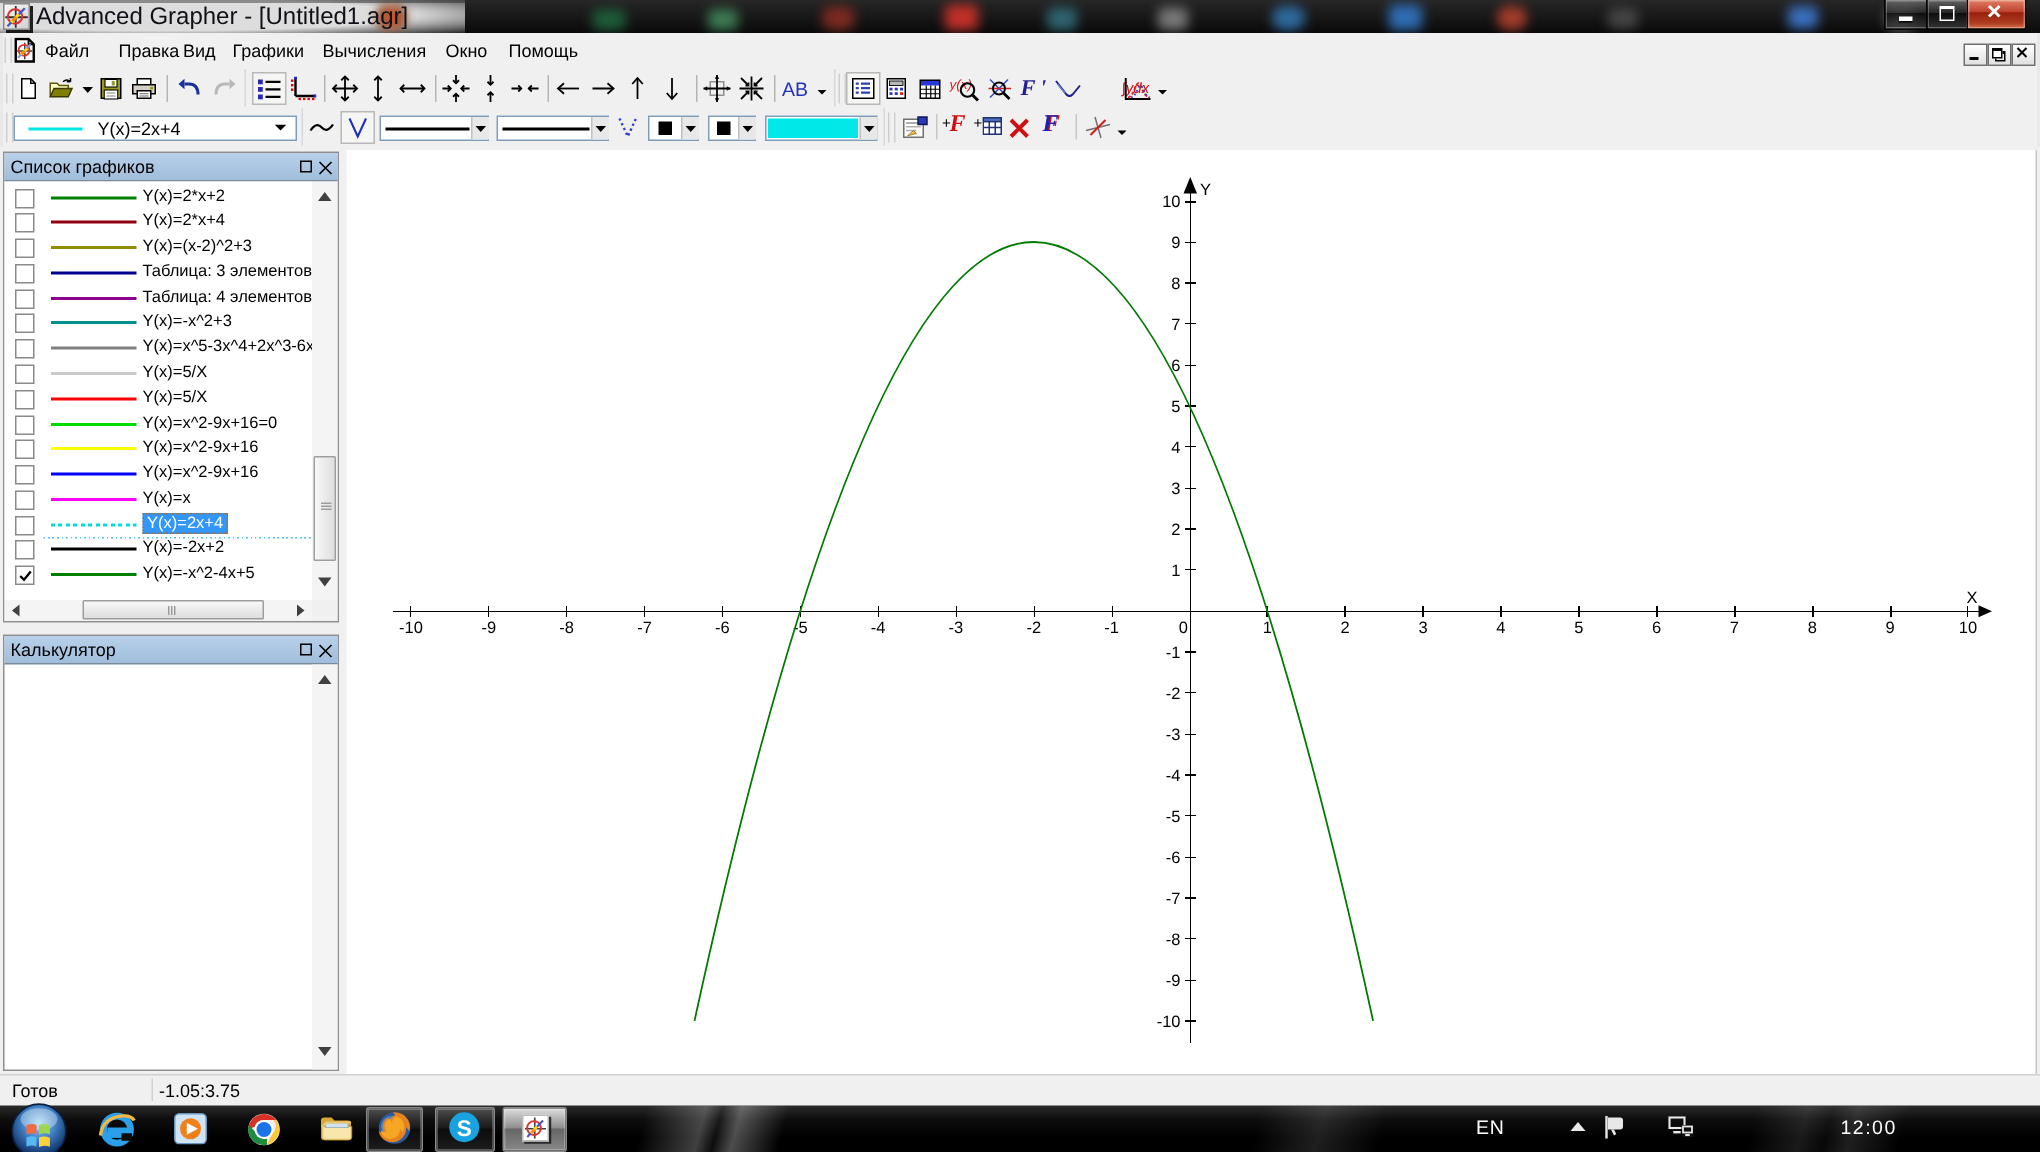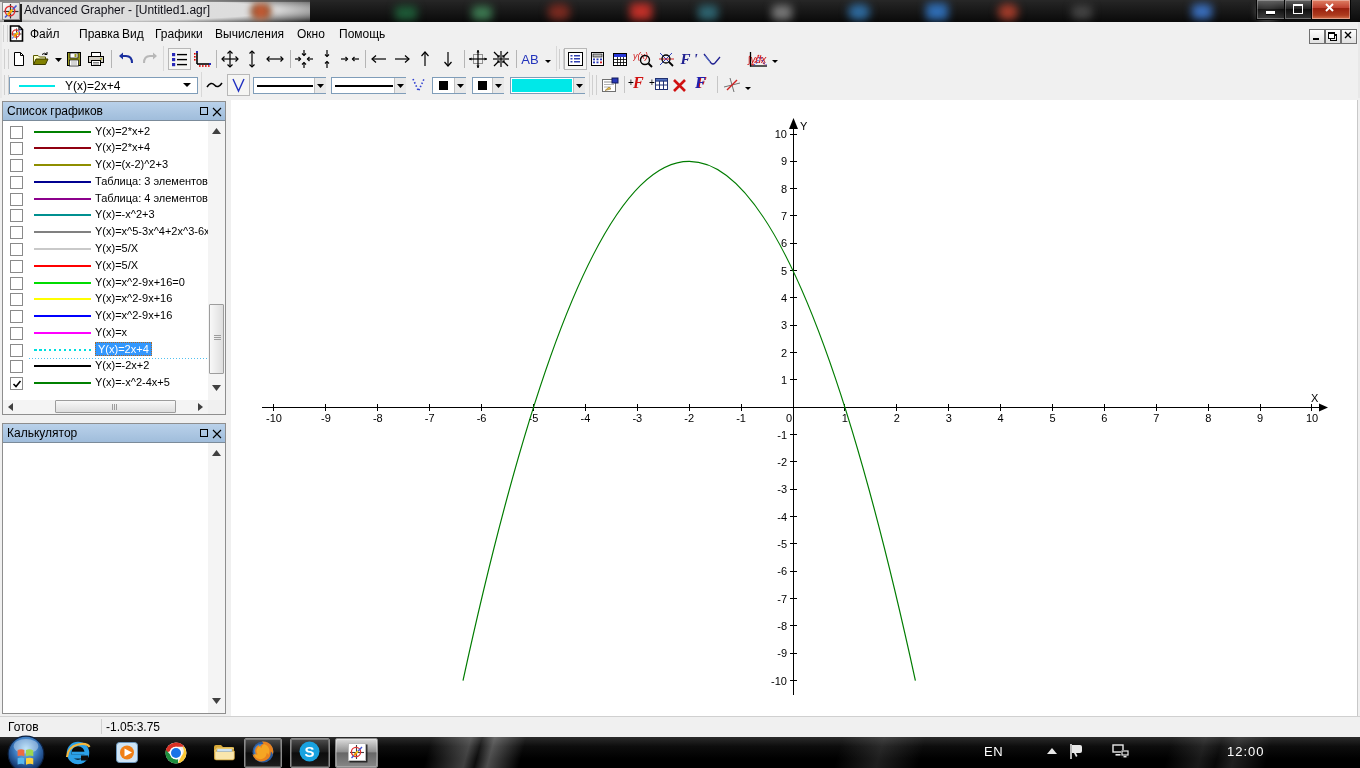--- a/index.html
+++ b/index.html
@@ -35,21 +35,21 @@
   <div class="abs" style="left:2px;top:2px;width:16px;height:16px;background:linear-gradient(135deg,#fafafa,#d0d0d0);border:1px solid #8a8a8a;box-shadow:2px 2px 0 rgba(10,10,10,0.9);">
     <svg width="16" height="16" style="position:absolute;left:0;top:0;">
       <line x1="0.5" y1="8.5" x2="15.5" y2="8.5" stroke="#303030" stroke-width="1.2"></line>
       <line x1="7.5" y1="1" x2="7.5" y2="15.5" stroke="#303030" stroke-width="1.2"></line>
       <circle cx="7" cy="8" r="4.8" fill="none" stroke="#e03030" stroke-width="1.4"></circle>
       <line x1="2" y1="14.5" x2="13.5" y2="2.5" stroke="#4455d0" stroke-width="1.6"></line>
       <line x1="4.5" y1="12" x2="9.5" y2="6.5" stroke="#ffd800" stroke-width="2"></line>
       <line x1="5.5" y1="11" x2="8" y2="8.5" stroke="#ff8800" stroke-width="2"></line>
     </svg>
   </div>
-  <div class="abs" style="left:24px;top:3px;font-size:12px;color:#101018;text-align:center;">Advanced Grapher - [Untitled1.agr]</div>
+  <div class="abs" style="left:24px;top:3px;font-size:16px;color:#101018;text-align:center;">Advanced Grapher - [Untitled1.agr]</div>
 
   <div class="abs" style="left:1256px;top:0;width:28px;height:19px;background:linear-gradient(rgba(120,120,120,.75),rgba(40,40,40,.8) 45%,rgba(10,10,10,.85) 46%,rgba(60,60,60,.8));border:1px solid #050505;border-top:none;box-shadow:inset 0 0 0 1px rgba(255,255,255,.28);border-radius:0 0 0 0;">
     <div class="abs" style="left:9px;top:11px;width:9px;height:3px;background:#fff;box-shadow:0 1px 1px #000;"></div>
   </div>
   <div class="abs" style="left:1284px;top:0;width:27px;height:19px;background:linear-gradient(rgba(120,120,120,.75),rgba(40,40,40,.8) 45%,rgba(10,10,10,.85) 46%,rgba(60,60,60,.8));border:1px solid #050505;border-top:none;box-shadow:inset 0 0 0 1px rgba(255,255,255,.28);">
     <div class="abs" style="left:8px;top:4px;width:8px;height:7px;border:1px solid #fff;border-top-width:2px;"></div>
   </div>
   <div class="abs" style="left:1311px;top:0;width:38px;height:19px;background:linear-gradient(#e08064,#c14331 40%,#99200e 45%,#ad3b1e 80%,#d4714d);border:1px solid #050505;border-top:none;box-shadow:inset 0 0 0 1px rgba(255,255,255,.35);border-radius:0 0 2px 0;">
     <svg width="36" height="17" style="position:absolute;left:0;top:0;">
         <path d="M14 4 L21 11 M21 4 L14 11" stroke="#fff" stroke-width="2"></path>

